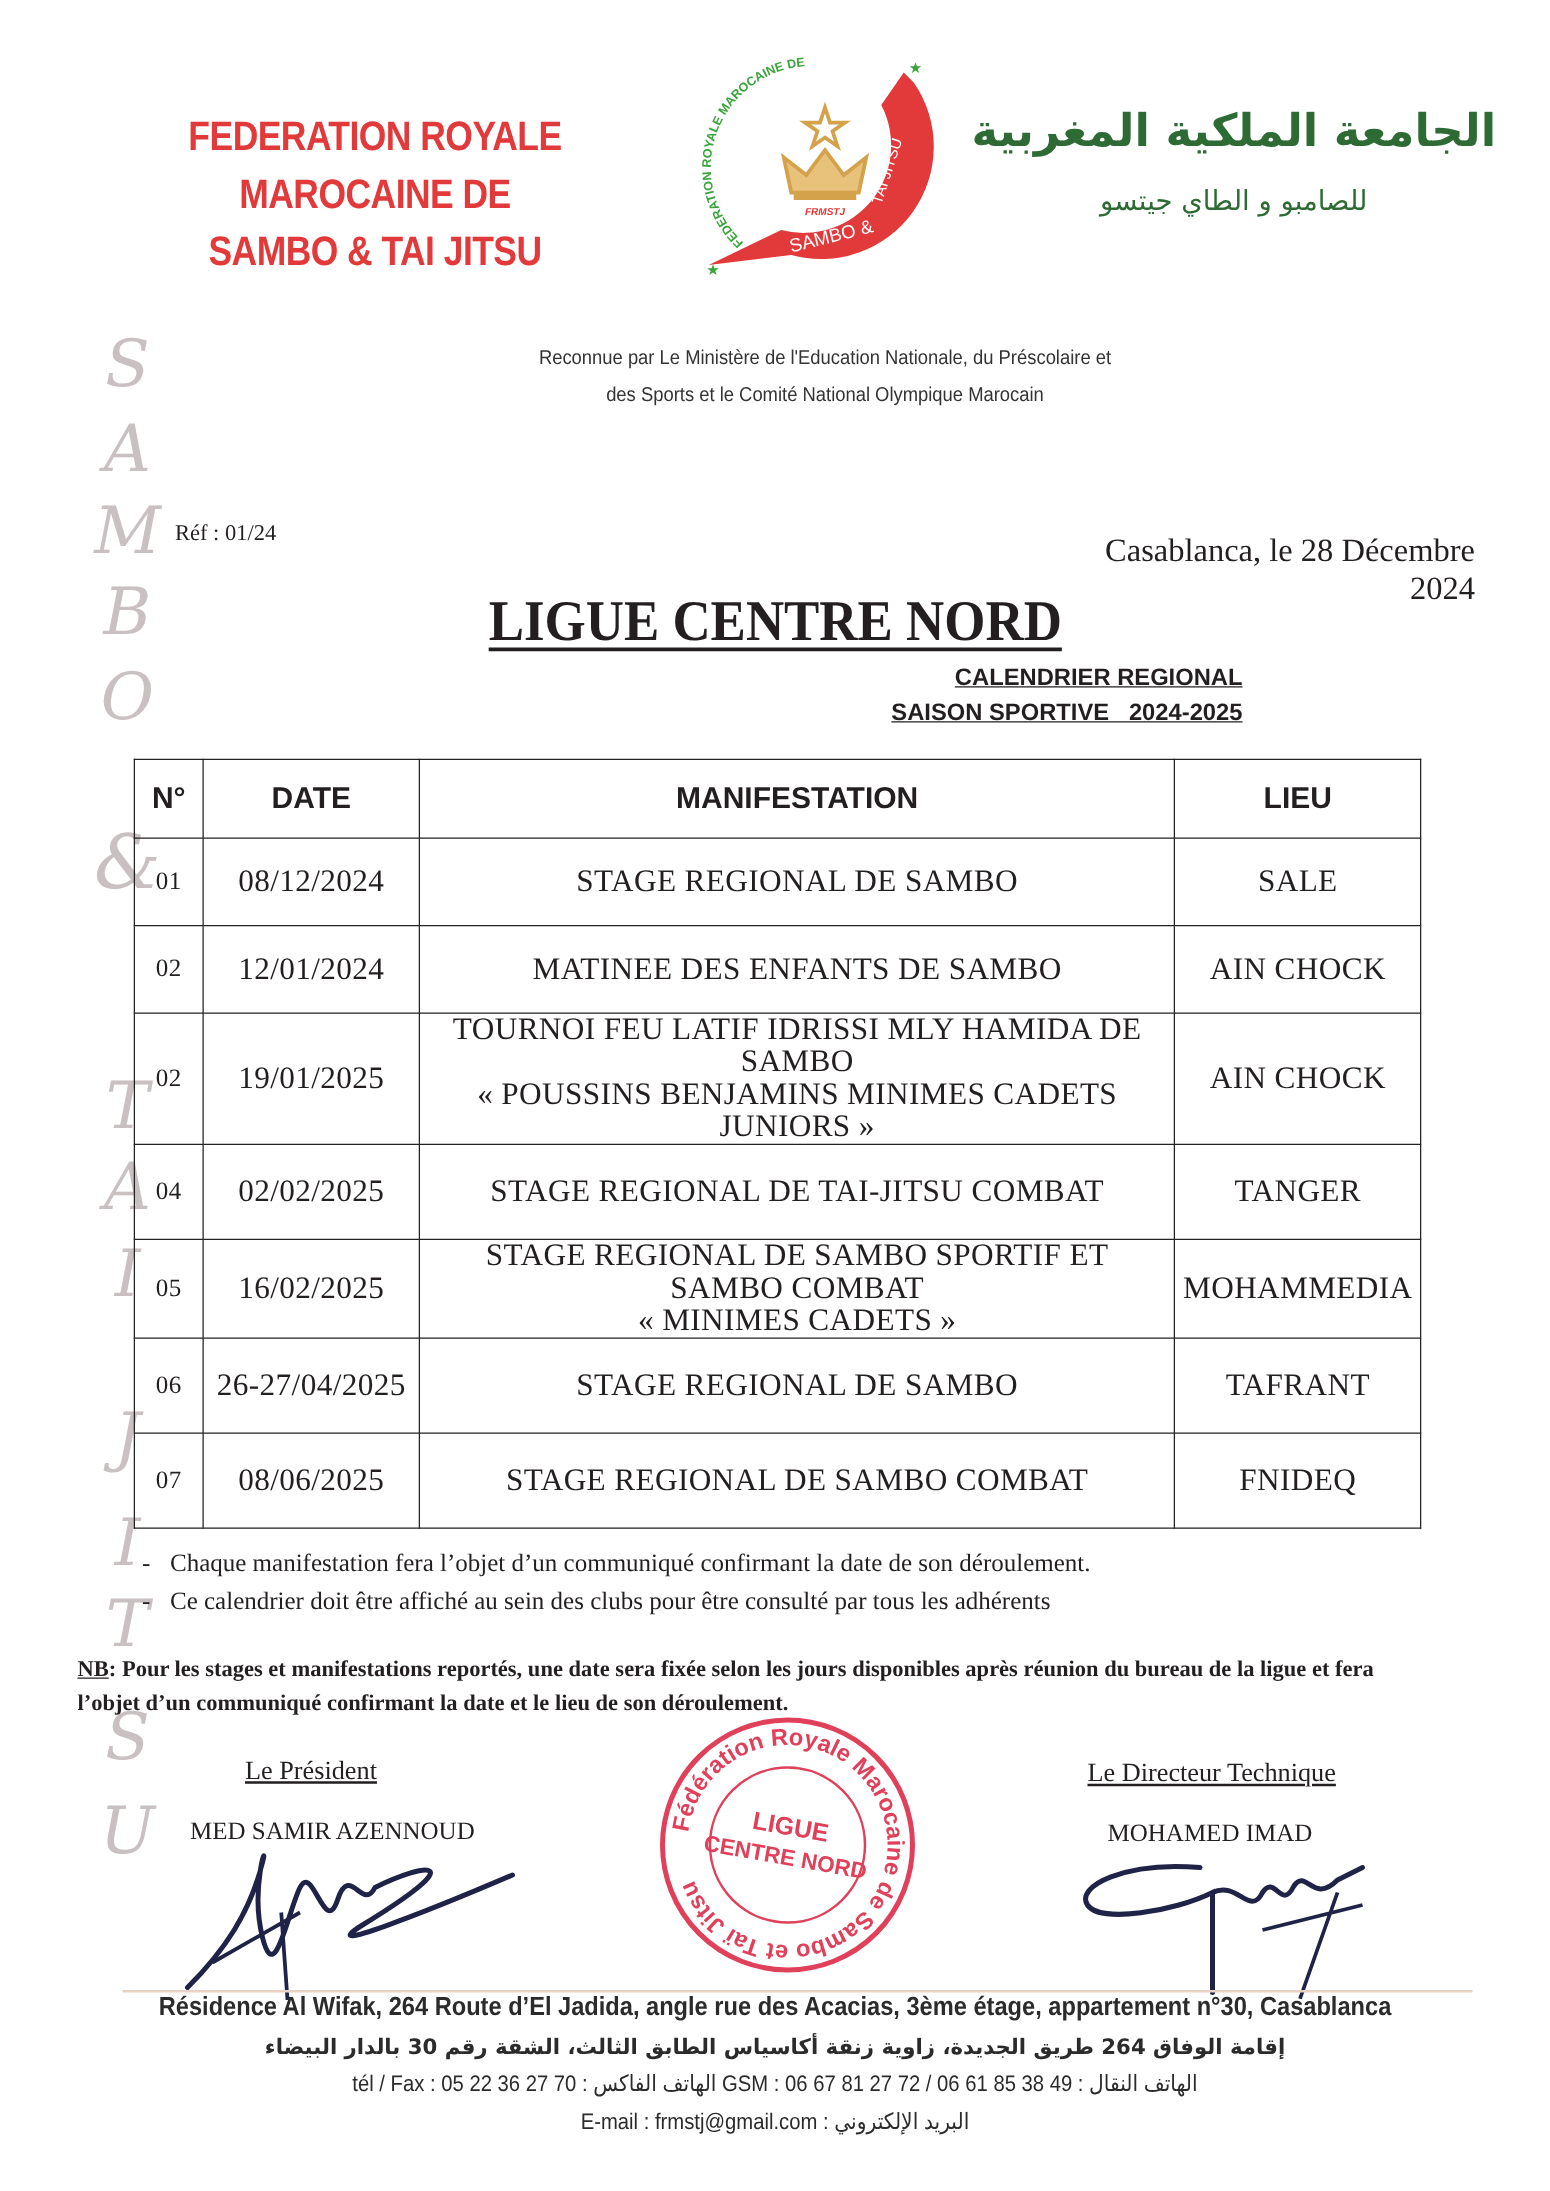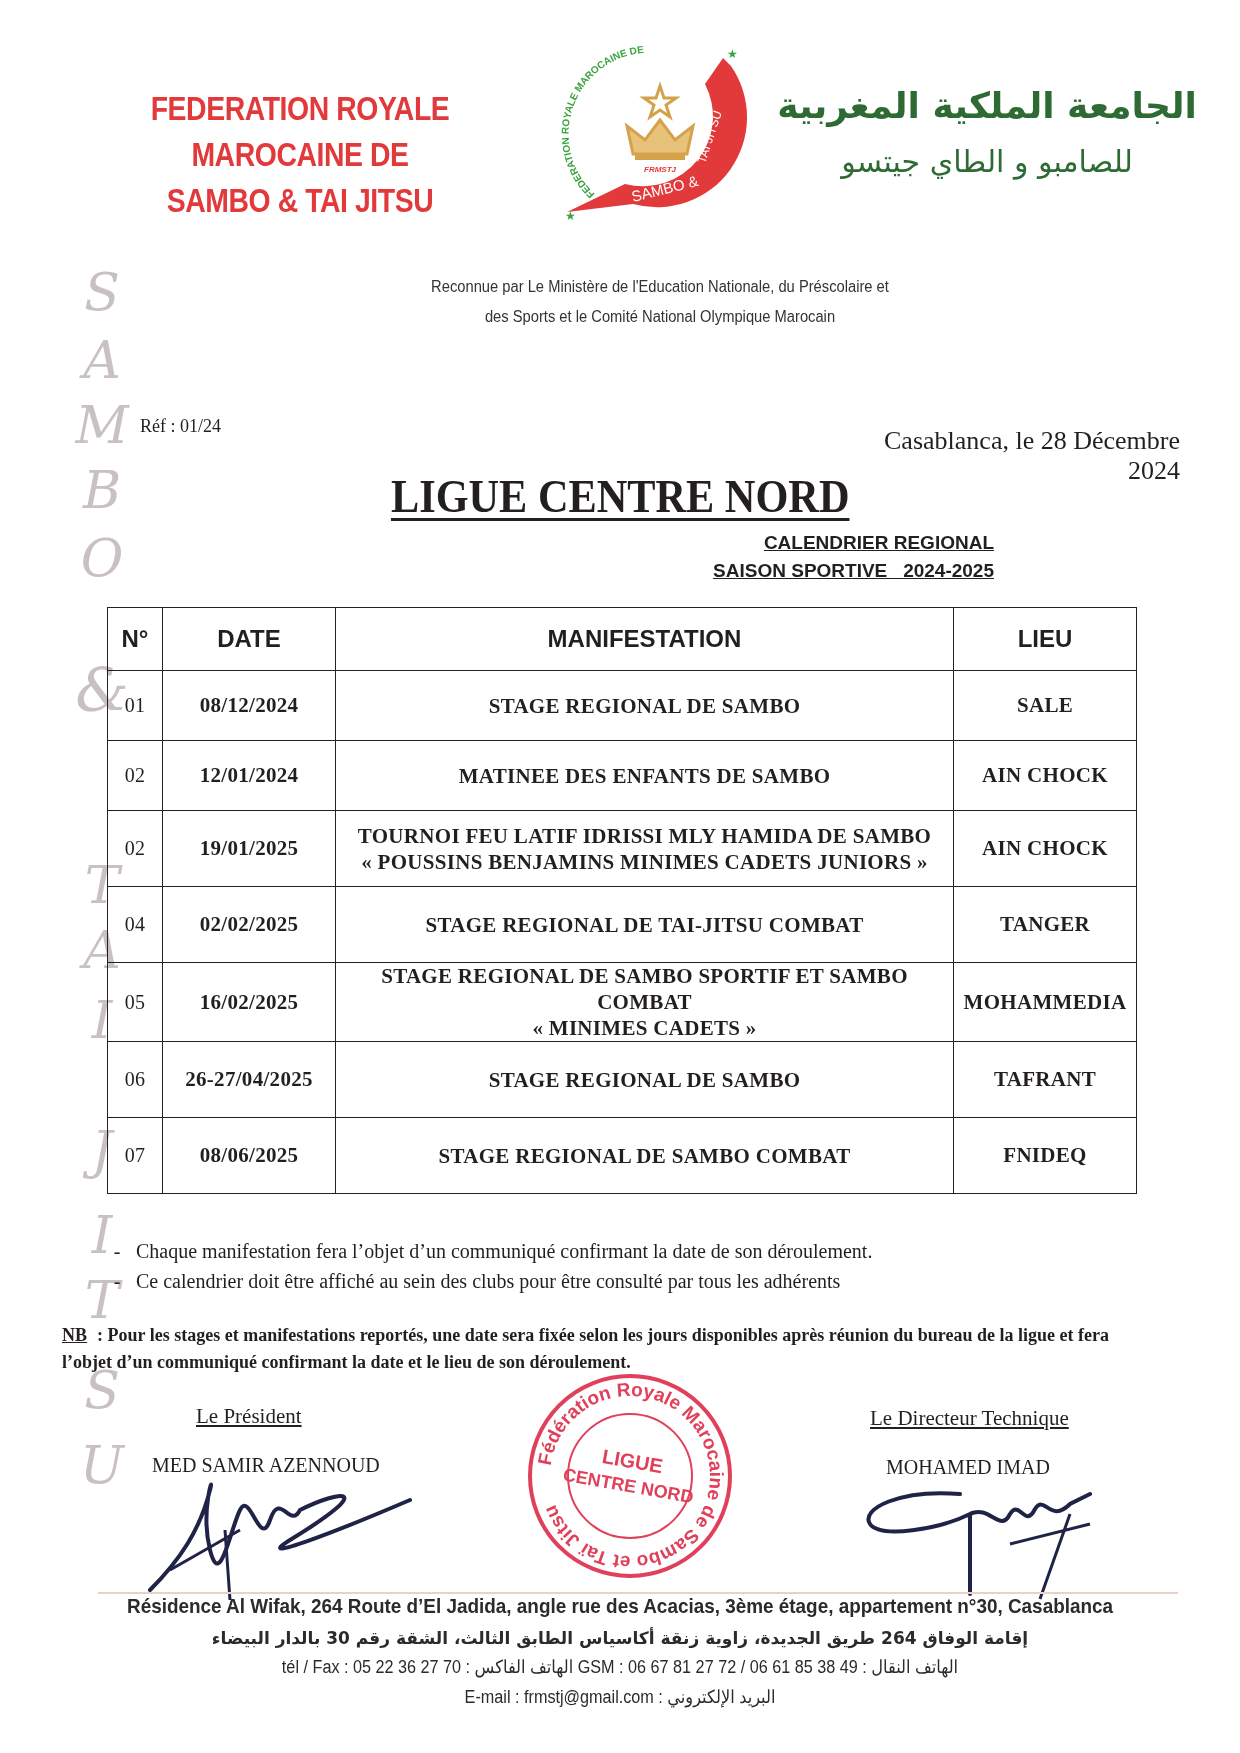--- a/index.html
+++ b/index.html
@@ -4,53 +4,53 @@
 <style>
   html, body { margin: 0; padding: 0; background: #ffffff; }
   body { width: 1240px; height: 1753px; position: relative; overflow: hidden; font-family: "Liberation Serif", serif; color: #231f20; }
   .abs { position: absolute; }
 
   
   .fed-fr { left: 40px; top: 86px; width: 520px; text-align: center; color: #e2393b; font-family: "Liberation Sans", sans-serif; font-weight: bold; font-size: 33px; line-height: 46px; letter-spacing: -0.5px; transform: scaleX(0.86); transform-origin: center; }
   .logo { left: 555px; top: 44px; width: 210px; height: 180px; }
   .fed-ar { left: 757px; top: 78px; width: 460px; text-align: center; color: #2e6b34; font-family: "DejaVu Sans", sans-serif; font-weight: bold; line-height: 56px; direction: rtl; }
   .fed-ar .l1 { font-size: 36px; }
-  .fed-ar .l2 { font-size: 30px; font-weight: normal; }
+  .fed-ar .l2 { font-size: 22px; font-weight: normal; }
 
   .recog { left: 380px; top: 272px; width: 560px; text-align: center; font-family: "Liberation Sans", sans-serif; font-size: 16px; line-height: 30px; color: #333; transform: scaleX(0.92); }
 
   .ref { left: 140px; top: 416px; font-size: 18px; }
   .place-date { left: 830px; top: 426px; width: 350px; text-align: right; font-size: 26px; }
 
   .title { left: 0; width: 1240px; top: 470px; text-align: center; }
   .title h1 { display: inline-block; margin: 0; font-size: 46px; font-weight: bold; text-decoration: underline; text-decoration-thickness: 3px; text-underline-offset: 6px; transform: scaleX(0.92); }
   .subtitle { left: 0; width: 994px; text-align: right; font-family: "Liberation Sans", sans-serif; font-weight: bold; font-size: 19px; text-decoration: underline; }
   .sub1 { top: 532px; }
   .sub2 { top: 560px; white-space: pre; }
 
   
   .wm { left: 72px; width: 60px; text-align: center; font-family: "DejaVu Serif", serif; font-style: italic; font-size: 52px; color: #c9c1c1; }
 
   
   .tbl { left: 107px; top: 607px; width: 1030px; border-collapse: collapse; }
   .tbl td, .tbl th { border: 1.5px solid #222; text-align: center; vertical-align: middle; padding: 0 6px; }
   .tbl th { font-family: "Liberation Sans", sans-serif; font-weight: bold; font-size: 24px; height: 62px; }
-  .tbl td { font-family: "Liberation Serif", serif; font-size: 21px; font-weight: bold; letter-spacing: 0.3px; }
+  .tbl td { font-family: "Liberation Serif", serif; font-size: 25px; font-weight: normal; letter-spacing: 0.3px; }
   .tbl td.num { font-weight: normal; font-size: 20px; width: 42px; }
   .tbl td.date { width: 160px; }
   .tbl td.lieu { width: 170px; }
   .tbl tr.r { height: 70px; }
   .tbl tr.r.tall { height: 76px; }
   .man-line { display: block; line-height: 26px; }
 
   .notes { left: 98px; top: 1236px; width: 1060px; font-size: 20px; line-height: 30px; }
   .notes .bullet { display: flex; }
   .notes .dash { width: 38px; text-align: center; }
   .nb { left: 62px; top: 1322px; width: 1080px; font-weight: bold; font-size: 18px; line-height: 27px; }
-  .nb u { margin-right: 10px; }
+  .nb u { }
 
   .sig-title { font-size: 21px; text-decoration: underline; }
   .pres-t { left: 196px; top: 1404px; }
   .dir-t { left: 870px; top: 1406px; }
   .sig-name { font-size: 20px; }
   .pres-n { left: 152px; top: 1454px; }
   .dir-n { left: 886px; top: 1456px; }
 
   .stamp { left: 522px; top: 1368px; width: 216px; height: 216px; }
   .sig1 { left: 140px; top: 1470px; width: 280px; height: 130px; }

